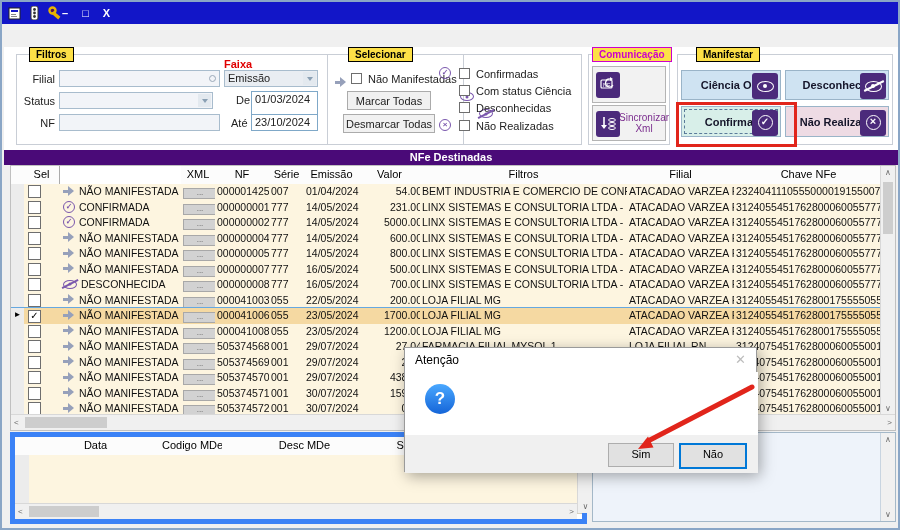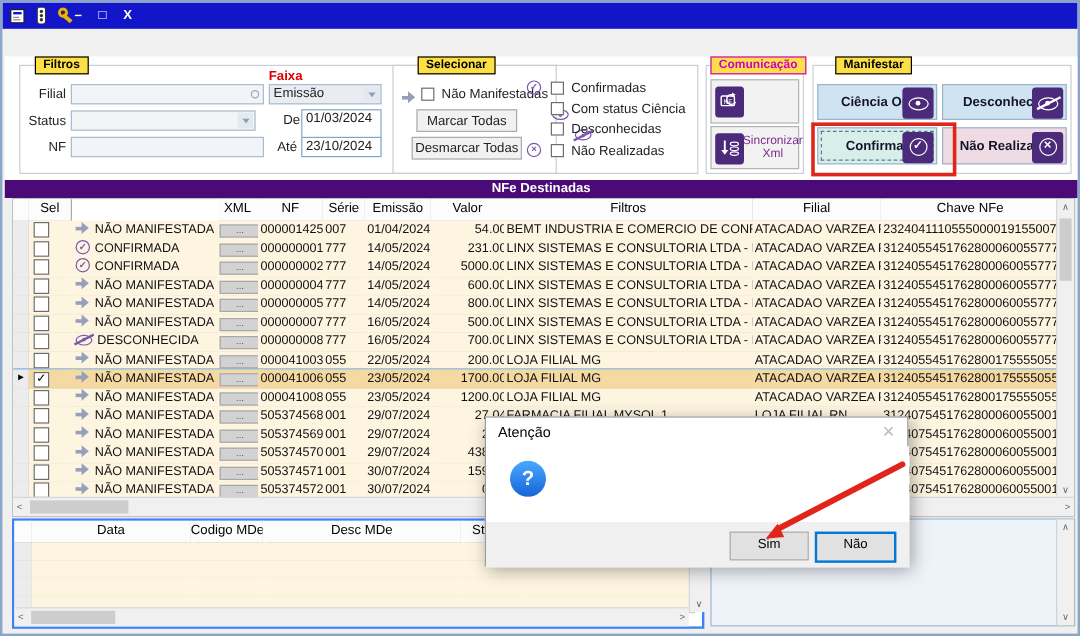--- a/index.html
+++ b/index.html
@@ -71,21 +71,21 @@
   .cell.num{text-align:right;padding-right:3px;}
   .xmlbtn{display:inline-block;width:100%;height:11px;margin-top:1px;background:#d2d2d2;border:1px solid #a8a8a8;box-sizing:border-box;color:#555;font-size:8px;line-height:7px;text-align:center;}
   .sit-ic{display:inline-block;vertical-align:middle;margin:0 4px 2px 2px;}
 
   
   .sbar{position:absolute;background:#f0f0f0;}
   .sbar .arr{position:absolute;color:#6a6a6a;font-size:8px;text-align:center;}
   .thumb{position:absolute;background:#cdcdcd;}
 
   
-  #bgrid{left:8px;top:430px;width:577px;height:92px;background:#fff;border:2px solid #3b82f6;}
+  #bgrid{left:8px;top:430px;width:577px;height:92px;background:#fff;border:5px solid #3b82f6;}
   #memo{left:590px;top:430px;width:304px;height:90px;background:#eef3fa;border:1px solid #a4b8c8;}
 
   
   #dialog{left:402px;top:345px;width:353px;height:125px;background:#fff;border:1px solid #9a9a9a;z-index:10;box-shadow:3px 4px 14px rgba(0,0,0,.35);}
   .dtitle{position:absolute;left:10px;top:5px;font-size:12px;color:#000;}
   .dclose{position:absolute;right:10px;top:4px;font-size:13px;color:#bcbcbc;}
   .dbody{position:absolute;left:0;top:24px;width:353px;height:63px;background:#fff;}
   .qicon{position:absolute;left:20px;top:12px;width:30px;height:30px;border-radius:50%;background:linear-gradient(#4aa8ff,#1565d8);color:#fff;font-weight:bold;font-size:17px;text-align:center;line-height:30px;}
   .dmsg{position:absolute;left:58px;top:14px;width:288px;font-size:11.5px;color:#1a1a1a;line-height:15px;}
   .dfoot{position:absolute;left:0;top:87px;width:353px;height:38px;background:#f0f0f0;}

